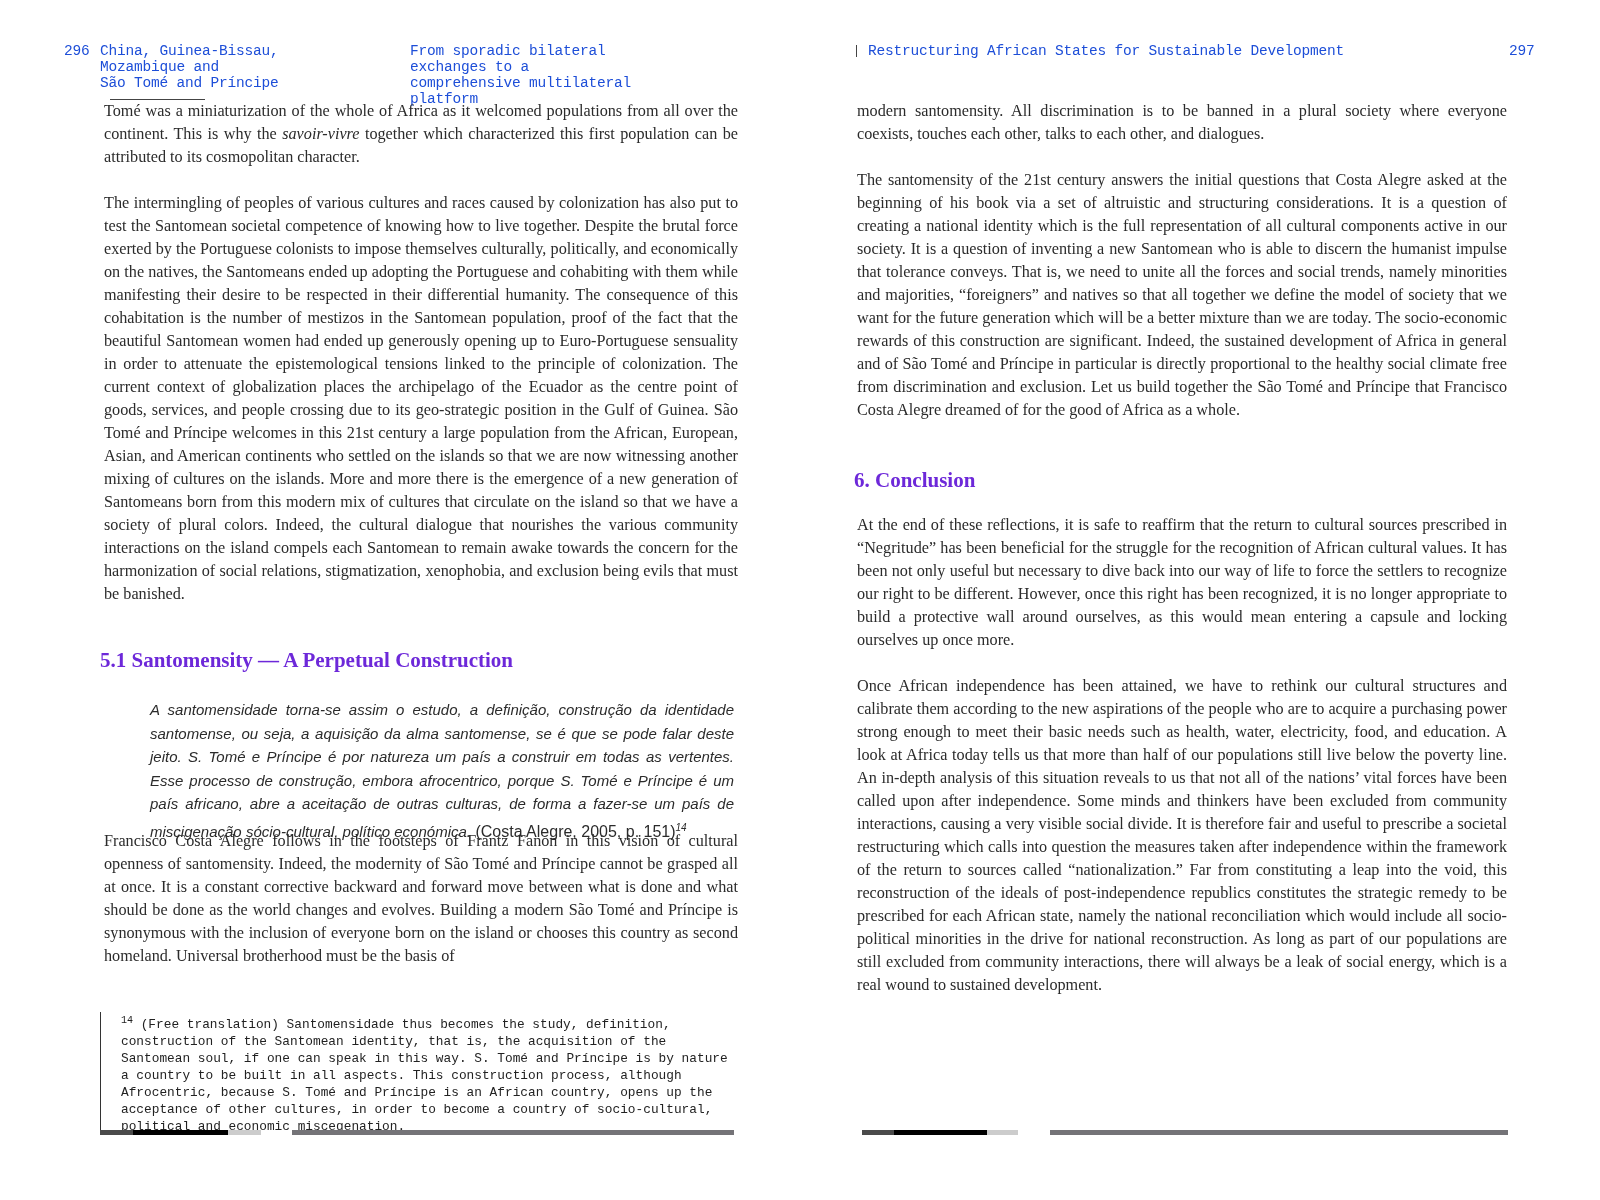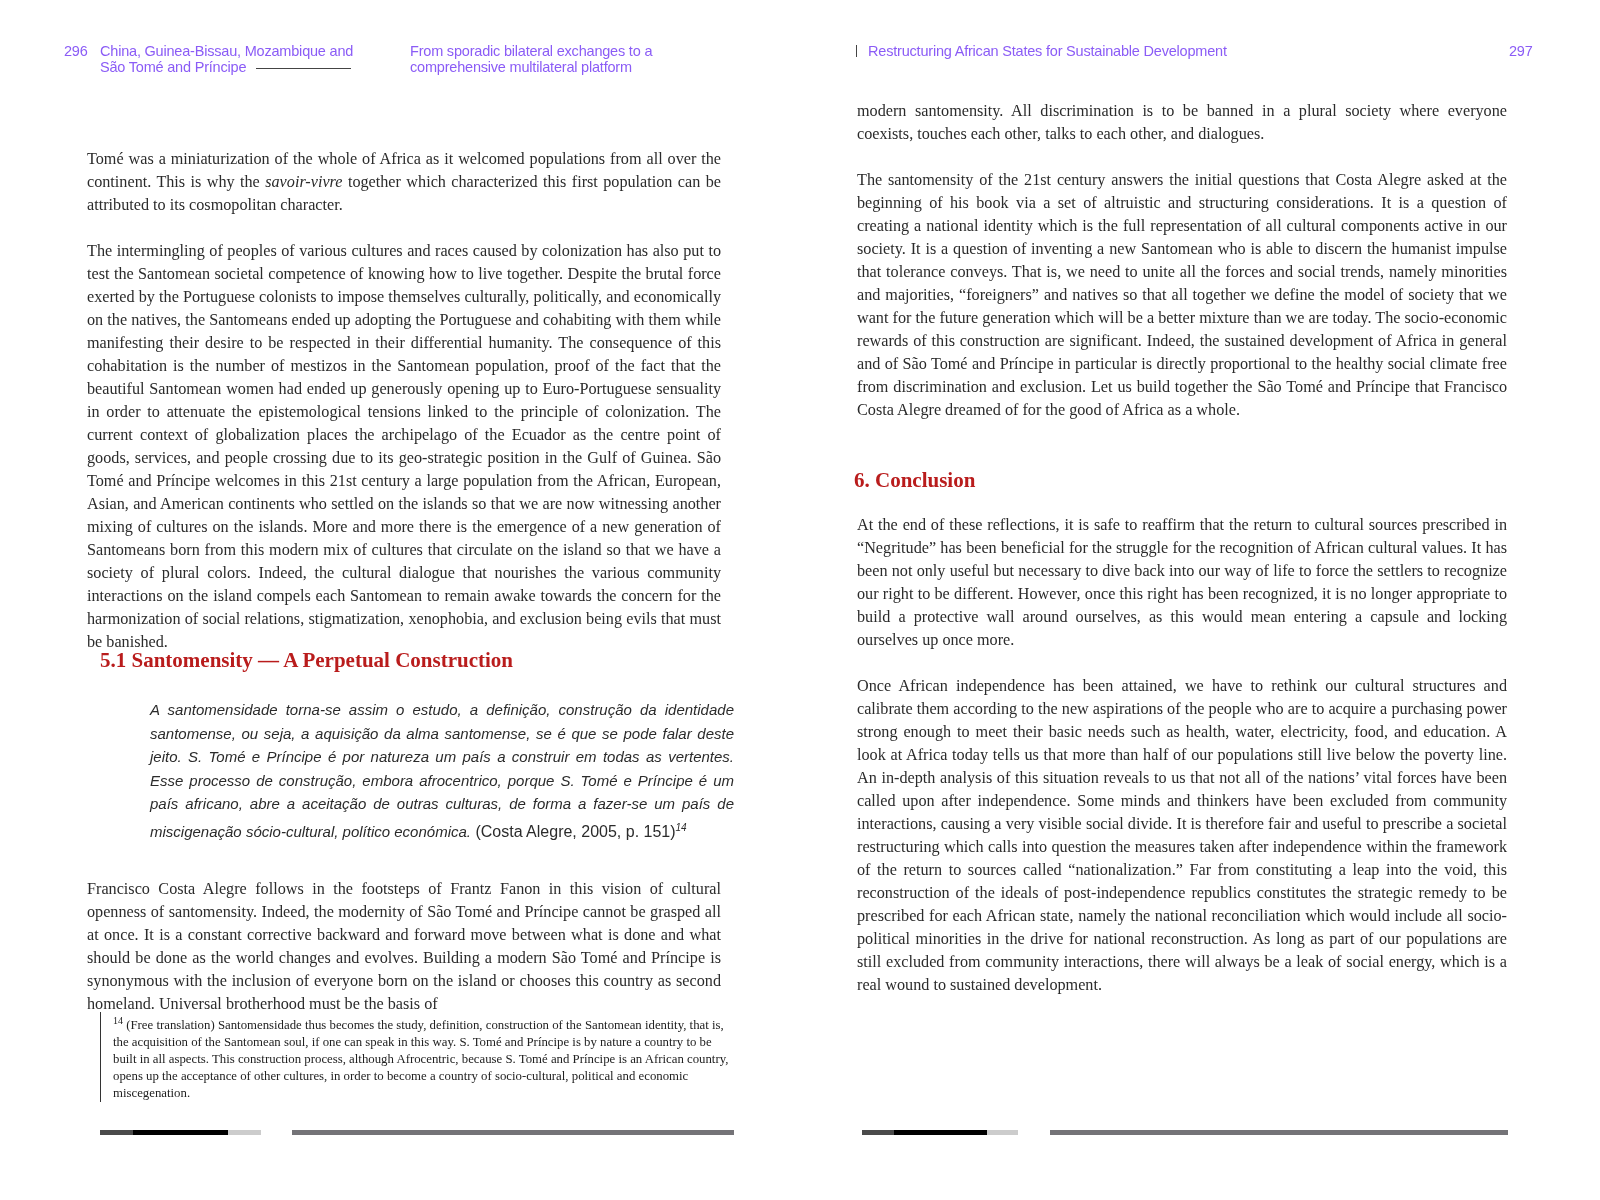--- a/index.html
+++ b/index.html
@@ -5,50 +5,50 @@
   html, body { margin: 0; padding: 0; }
   body {
     width: 1600px; height: 1200px; background: #ffffff; position: relative; overflow: hidden;
     color: #2a2a2a;
     font-family: "Liberation Serif", "DejaVu Serif", serif;
   }
   .page { position: absolute; top: 0; height: 1200px; }
   .page-left { left: 0; width: 800px; }
   .page-right { left: 800px; width: 800px; }
 
-  .hdr { position: absolute; font-family: Liberation Sans, sans-serif; font-size: 14.5px; line-height: 16px; color: #8b5cf6; letter-spacing: -0.2px; }
+  .hdr { position: absolute; font-family: Liberation Mono, monospace; font-size: 14.5px; line-height: 16px; color: #1d4ed8; letter-spacing: -0.2px; }
   .hdr-num-left { left: 64px; top: 43px; }
   .hdr-left-1 { left: 100px; top: 43px; width: 260px; }
   .hdr-left-rule { display: inline-block; width: 95px; height: 1px; background: #444; vertical-align: middle; margin-left: 10px; }
   .hdr-left-2 { left: 410px; top: 43px; width: 280px; }
   .hdr-right-bar { left: 56px; top: 45px; width: 1px; height: 12px; background: #444; }
   .hdr-right-title { left: 68px; top: 43px; }
   .hdr-num-right { left: 709px; top: 43px; }
 
   .body-text {
     position: absolute; font-size: 16.2px; line-height: 23px; text-align: justify; color: #2b2b2b;
     font-family: "Liberation Serif", serif;
   }
   .body-text p { margin: 0; }
   .body-text p.gap { margin-top: 23px; }
-  .left-col { left: 87px; width: 634px; margin-top: 48px; }
+  .left-col { left: 104px; width: 634px; }
   .right-col { left: 57px; width: 650px; }
   .heading {
-    position: absolute; font-weight: bold; font-size: 21px; color: #b91c1c;
+    position: absolute; font-weight: bold; font-size: 21px; color: #6d28d9;
     font-family: "Liberation Serif", serif;
   }
   .quote {
     position: absolute; left: 150px; width: 584px; font-style: italic; font-size: 15px; line-height: 23.5px;
     text-align: justify; color: #2b2b2b; font-family: Liberation Sans, sans-serif;
   }
   .quote .cite { font-style: normal; font-size: 16px; }
   .quote sup, .footnote sup { font-size: 10px; }
   .footnote {
-    position: absolute; left: 100px; top: 1012px; width: 634px; border-left: 1.5px solid #333; padding-left: 12px;
-    box-sizing: border-box; font-family: Liberation Serif, serif; font-size: 12.8px; line-height: 17px; color: #222;
+    position: absolute; left: 100px; top: 1012px; width: 634px; border-left: 1.5px solid #333; padding-left: 20px;
+    box-sizing: border-box; font-family: Liberation Mono, monospace; font-size: 12.8px; line-height: 17px; color: #222;
   }
   .bar { position: absolute; height: 5px; }
 </style>
 </head>
 <body>
 
 <div class="page page-left">
   <div class="hdr hdr-num-left">296</div>
   <div class="hdr hdr-left-2">
     <div>From sporadic bilateral exchanges to a</div>

